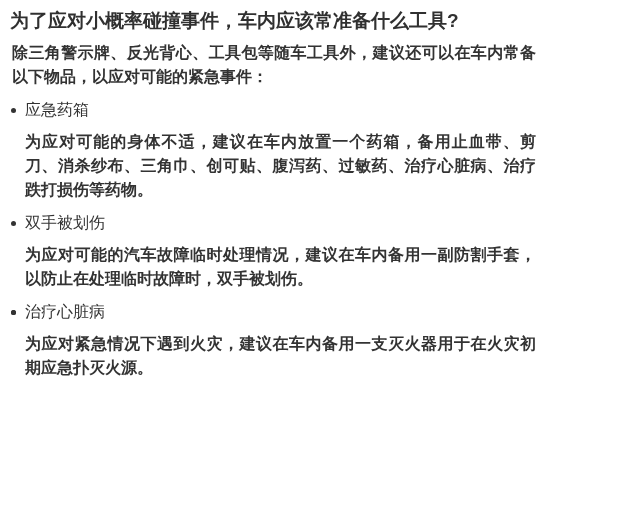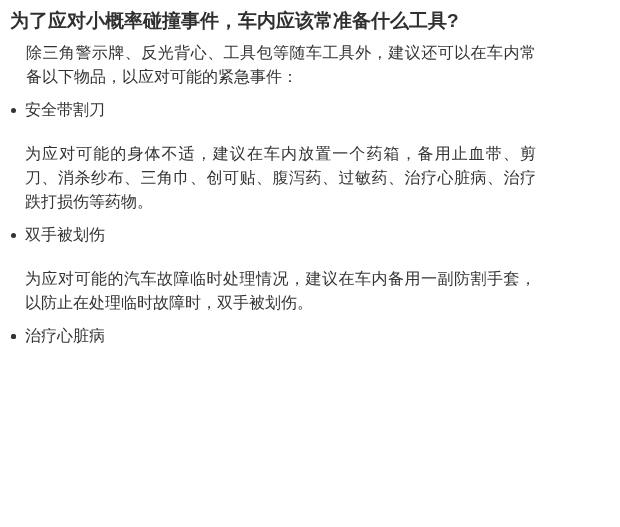--- a/index.html
+++ b/index.html
@@ -22,22 +22,23 @@
     line-height: 24px;
   }
   .page-title {
     margin: 0 0 7px 0;
     font-size: 19px;
     line-height: 26px;
     font-weight: bold;
     color: #303030;
   }
   .intro {
-    margin: 0 0 9px 16px;
+    margin: 0 0 9px 2px;
     text-align: justify;
+    font-weight: bold;
   }
   .item-list {
     list-style: none;
     margin: 0;
     padding: 0 0 0 15px;
   }
   .list-item {
     position: relative;
     margin: 9px 0 0 0;
   }
@@ -47,52 +48,54 @@
     top: 10px;
     width: 5px;
     height: 5px;
     border-radius: 50%;
     background: #333333;
   }
   .item-title {
     display: block;
   }
   .item-desc {
-    margin: 20px 0 0 0;
+    margin: 8px 0 0 0;
     text-align: justify;
+    font-weight: bold;
   }
 </style>
 </head>
 <body>
 
 <div class="page">
 
   <h1 class="page-title">为了应对小概率碰撞事件，车内应该常准备什么工具?</h1>
 
   <p class="intro">除三角警示牌、反光背心、工具包等随车工具外，建议还可以在车内常备以下物品，以应对可能的紧急事件：</p>
 
   <ul class="item-list">
 
     <li class="list-item">
       <span class="bullet-icon"></span>
-      <span class="item-title">安全带割刀</span>
+      <span class="item-title">应急药箱</span>
       <p class="item-desc">为应对可能的身体不适，建议在车内放置一个药箱，备用止血带、剪刀、消杀纱布、三角巾、创可贴、腹泻药、过敏药、治疗心脏病、治疗跌打损伤等药物。</p>
     </li>
 
     <li class="list-item">
       <span class="bullet-icon"></span>
       <span class="item-title">双手被划伤</span>
       <p class="item-desc">为应对可能的汽车故障临时处理情况，建议在车内备用一副防割手套，以防止在处理临时故障时，双手被划伤。</p>
     </li>
 
 
     <li class="list-item">
       <span class="bullet-icon"></span>
     </li>
 
     <li class="list-item">
       <span class="bullet-icon"></span>
       <span class="item-title">治疗心脏病</span>
+      <p class="item-desc">为应对紧急情况下遇到火灾，建议在车内备用一支灭火器用于在火灾初期应急扑灭火源。</p>
     </li>
 
   </ul>
 
 </div>
 
 </body></html>

